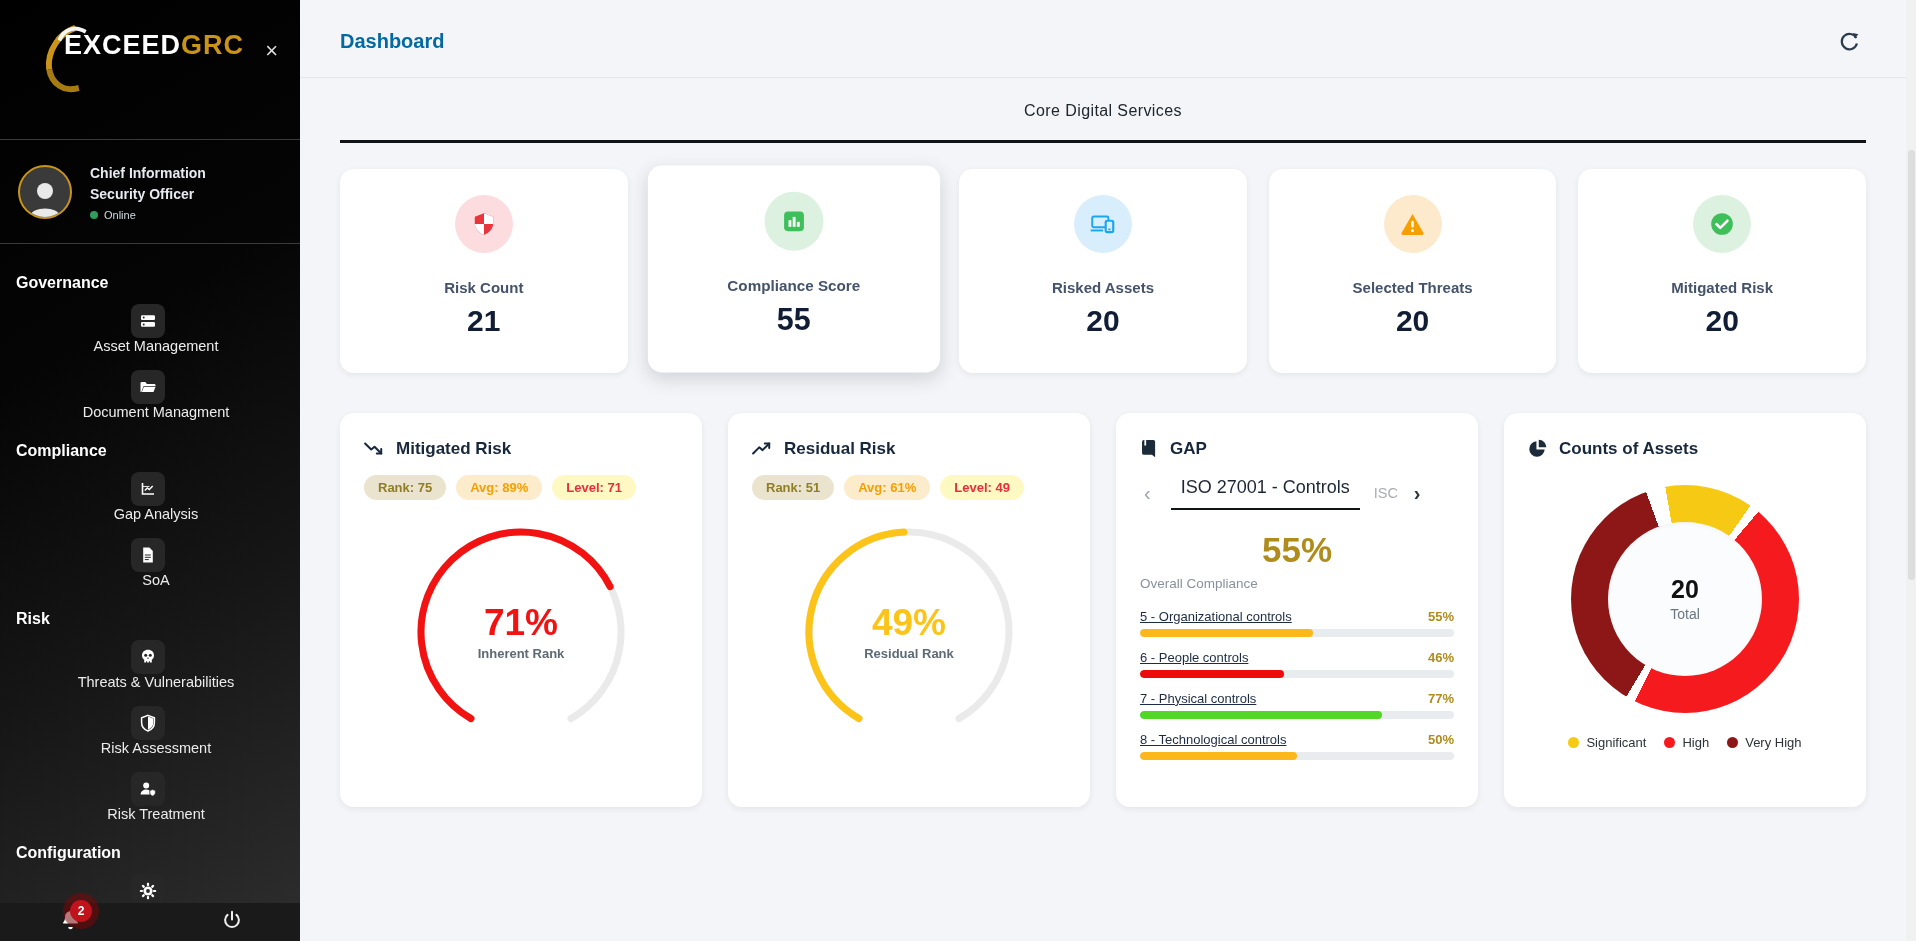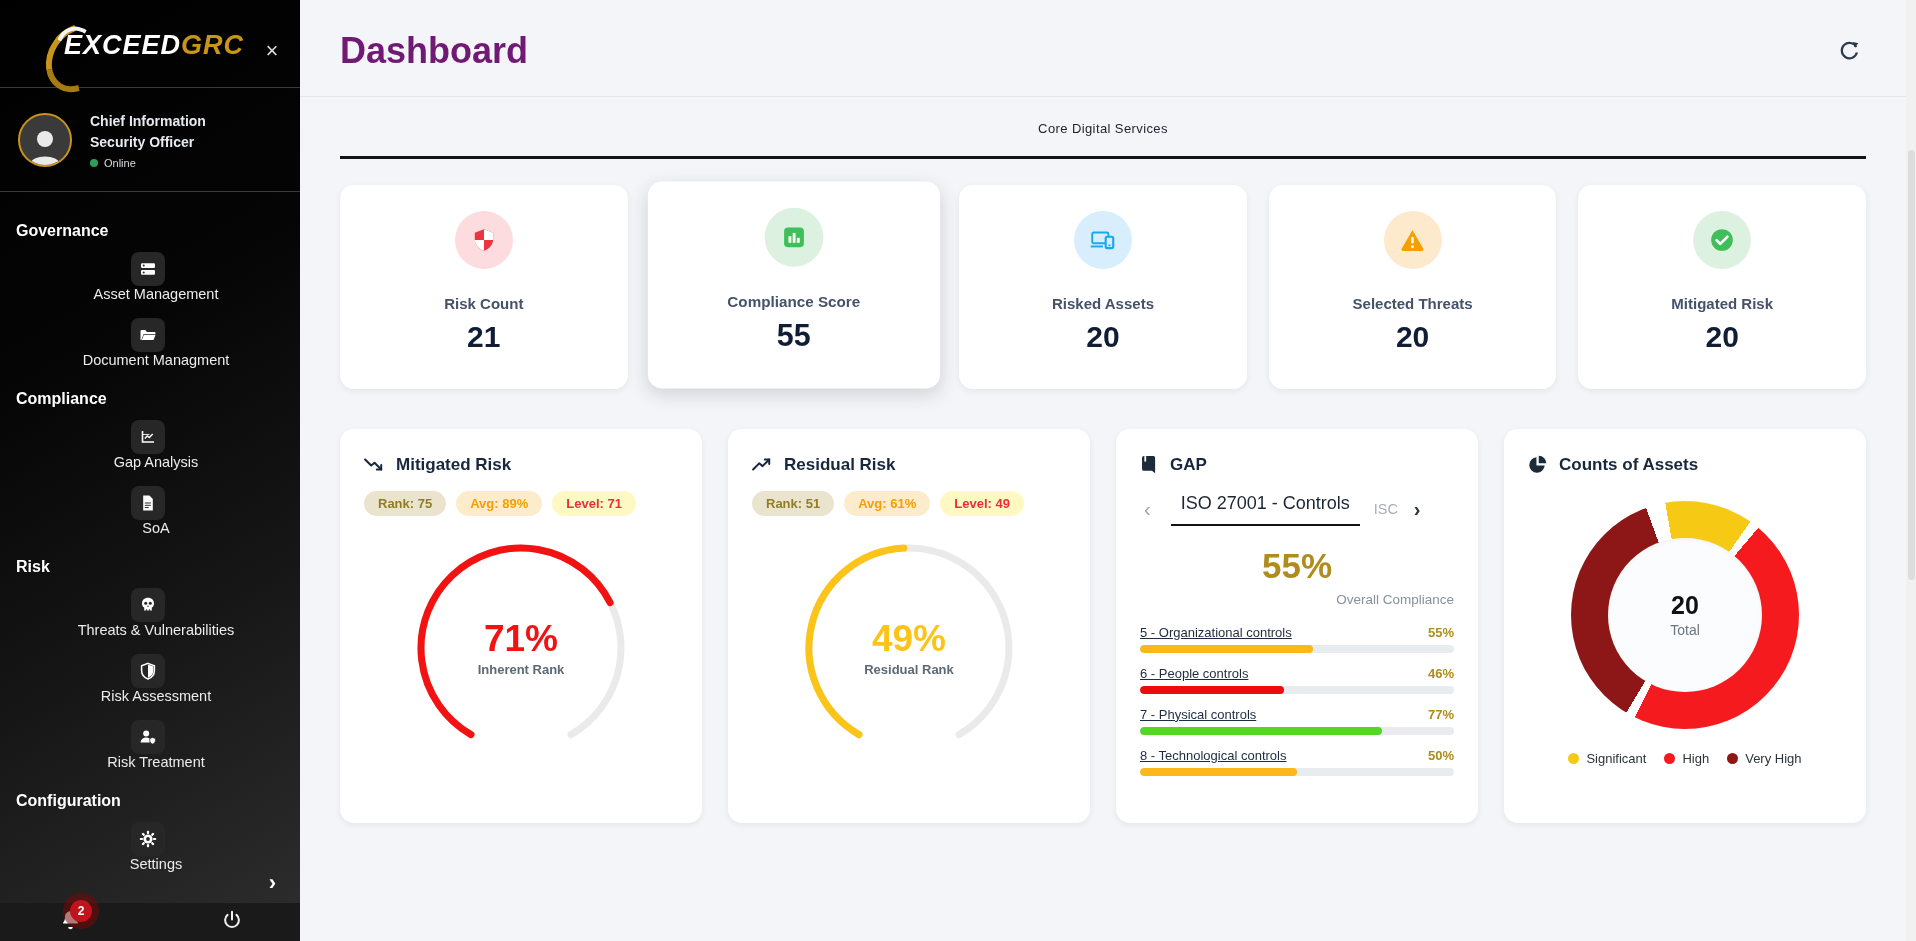--- a/index.html
+++ b/index.html
@@ -3,21 +3,21 @@
 <meta charset="utf-8">
 <style>
   * { margin:0; padding:0; box-sizing:border-box; }
   html,body { width:1916px; height:941px; overflow:hidden; }
   body { font-family:"Liberation Sans", sans-serif; background:#f4f5f8; display:flex; }
 
   
   .sidebar { position:relative; width:300px; height:941px; flex:0 0 300px;
     background:linear-gradient(150deg,#000 0%,#050505 35%,#161616 65%,#2e2e2e 100%);
     color:#fff; z-index:5; }
-  .logo-zone { position:relative; height:88px; border-bottom:1px solid #3a3a3a;font-style:italic; }
+  .logo-zone { position:relative; height:140px; border-bottom:1px solid #3a3a3a; }
   .logo-wrap { position:absolute; left:64px; top:30px; display:flex; align-items:center; }
   .logo-ring { position:absolute; left:-16px; top:-8px; width:58px; height:72px; border-radius:50%;
     border:6px solid transparent; border-left-color:#c9941a; border-bottom-color:#a87a12; transform:rotate(32deg); }
   .logo-ring2 { position:absolute; left:-8px; top:-4px; width:46px; height:60px; border-radius:50%;
     border:4px solid transparent; border-top-color:#f5f5f5; transform:rotate(-18deg); }
   .logo-text { font-size:27px; font-weight:bold; letter-spacing:1px; color:#fff; position:relative; }
   .logo-accent { color:#c9941a; }
   .close-x { position:absolute; right:22px; top:40px; font-size:22px; color:#ddd; cursor:pointer; line-height:1; }
 
   .profile { height:104px; border-bottom:1px solid #3a3a3a; display:flex; align-items:center; padding:0 18px; }
@@ -42,25 +42,25 @@
   .bell-wrap { position:relative; cursor:pointer; }
   .bell-badge { position:absolute; top:-9px; left:10px; min-width:22px; height:22px; border-radius:50%;
     background:#c0131c; color:#fff; font-size:12px; font-weight:bold; display:flex; align-items:center;
     justify-content:center; box-shadow:0 0 0 7px rgba(120,8,8,.55); }
   .power-btn { cursor:pointer; }
 
   
   .main { flex:1; position:relative; height:941px; }
   .main-header { display:flex; align-items:center; justify-content:space-between;
     padding:30px 56px 24px 40px; border-bottom:1px solid #e4e6ea; }
-  .page-title { font-size:36px; font-weight:bold; color:#701a75; }
+  .page-title { font-size:20px; font-weight:bold; color:#0369a1; }
   .refresh-btn { cursor:pointer; display:flex; }
 
   .tabstrip { padding:0 50px 0 40px; margin-top:24px; }
-  .tab-active { text-align:center; font-size:13px; color:#20262e; letter-spacing:.4px; padding-bottom:20px; cursor:pointer; }
+  .tab-active { text-align:center; font-size:16px; color:#20262e; letter-spacing:.4px; padding-bottom:20px; cursor:pointer; }
   .tab-underline { height:2.5px; background:#101418; }
 
   .stats-row { display:flex; gap:22px; padding:0 50px 0 40px; margin-top:26px; }
   .stat-card { flex:1; height:204px; background:#fff; border-radius:14px;
     box-shadow:0 2px 6px rgba(25,35,55,.07); display:flex; flex-direction:column; align-items:center; }
   .stat-card.raised { box-shadow:0 6px 18px rgba(25,35,55,.16); transform:translateY(-2px) scale(1.015); }
   .stat-circle { width:58px; height:58px; border-radius:50%; margin-top:26px; display:flex; align-items:center; justify-content:center; }
   .stat-label { margin-top:26px; font-size:15px; font-weight:bold; color:#44536a; }
   .stat-value { margin-top:8px; font-size:30px; font-weight:bold; color:#101d35; }
 
@@ -84,21 +84,21 @@
 
   
   .gap-tabs { display:flex; align-items:center; margin-top:18px; }
   .gap-chev { font-size:20px; line-height:1; cursor:pointer; padding:0 4px; }
   .gap-chev.prev { color:#9aa2ab; }
   .gap-chev.next { color:#30363d; font-weight:bold; margin-left:2px; }
   .gap-tab-active { flex:0 0 auto; margin:0 14px 0 16px; text-align:center; font-size:18px; color:#1d2633;
     padding:0 10px 10px; border-bottom:2.5px solid #101418; cursor:pointer; white-space:nowrap; }
   .gap-tab-next { color:#a8adb4; font-size:14.5px; overflow:hidden; white-space:nowrap; width:34px; cursor:pointer; }
   .gap-overall { text-align:center; font-size:35px; font-weight:bold; color:#b08c1c; margin-top:20px; }
-  .gap-overall-label { text-align:right; font-size:13.5px; color:#8a919c; margin-top:6px; }
+  .gap-overall-label { text-align:left; font-size:13.5px; color:#8a919c; margin-top:6px; }
   .gap-bars { margin-top:18px; }
   .gap-bar-row { margin-bottom:13px; }
   .gap-bar-head { display:flex; justify-content:space-between; align-items:baseline; }
   .gap-bar-label { font-size:13px; font-weight:normal; color:#1d2c41; text-decoration:underline; }
   .gap-bar-pct { font-size:13px; font-weight:bold; color:#b08c1c; }
   .gap-track { height:8px; background:#e9ecef; border-radius:999px; margin-top:5px; overflow:hidden; }
   .gap-fill { height:100%; border-radius:999px; }
 
   
   .donut-wrap { position:relative; width:228px; height:228px; margin:26px auto 0; }

